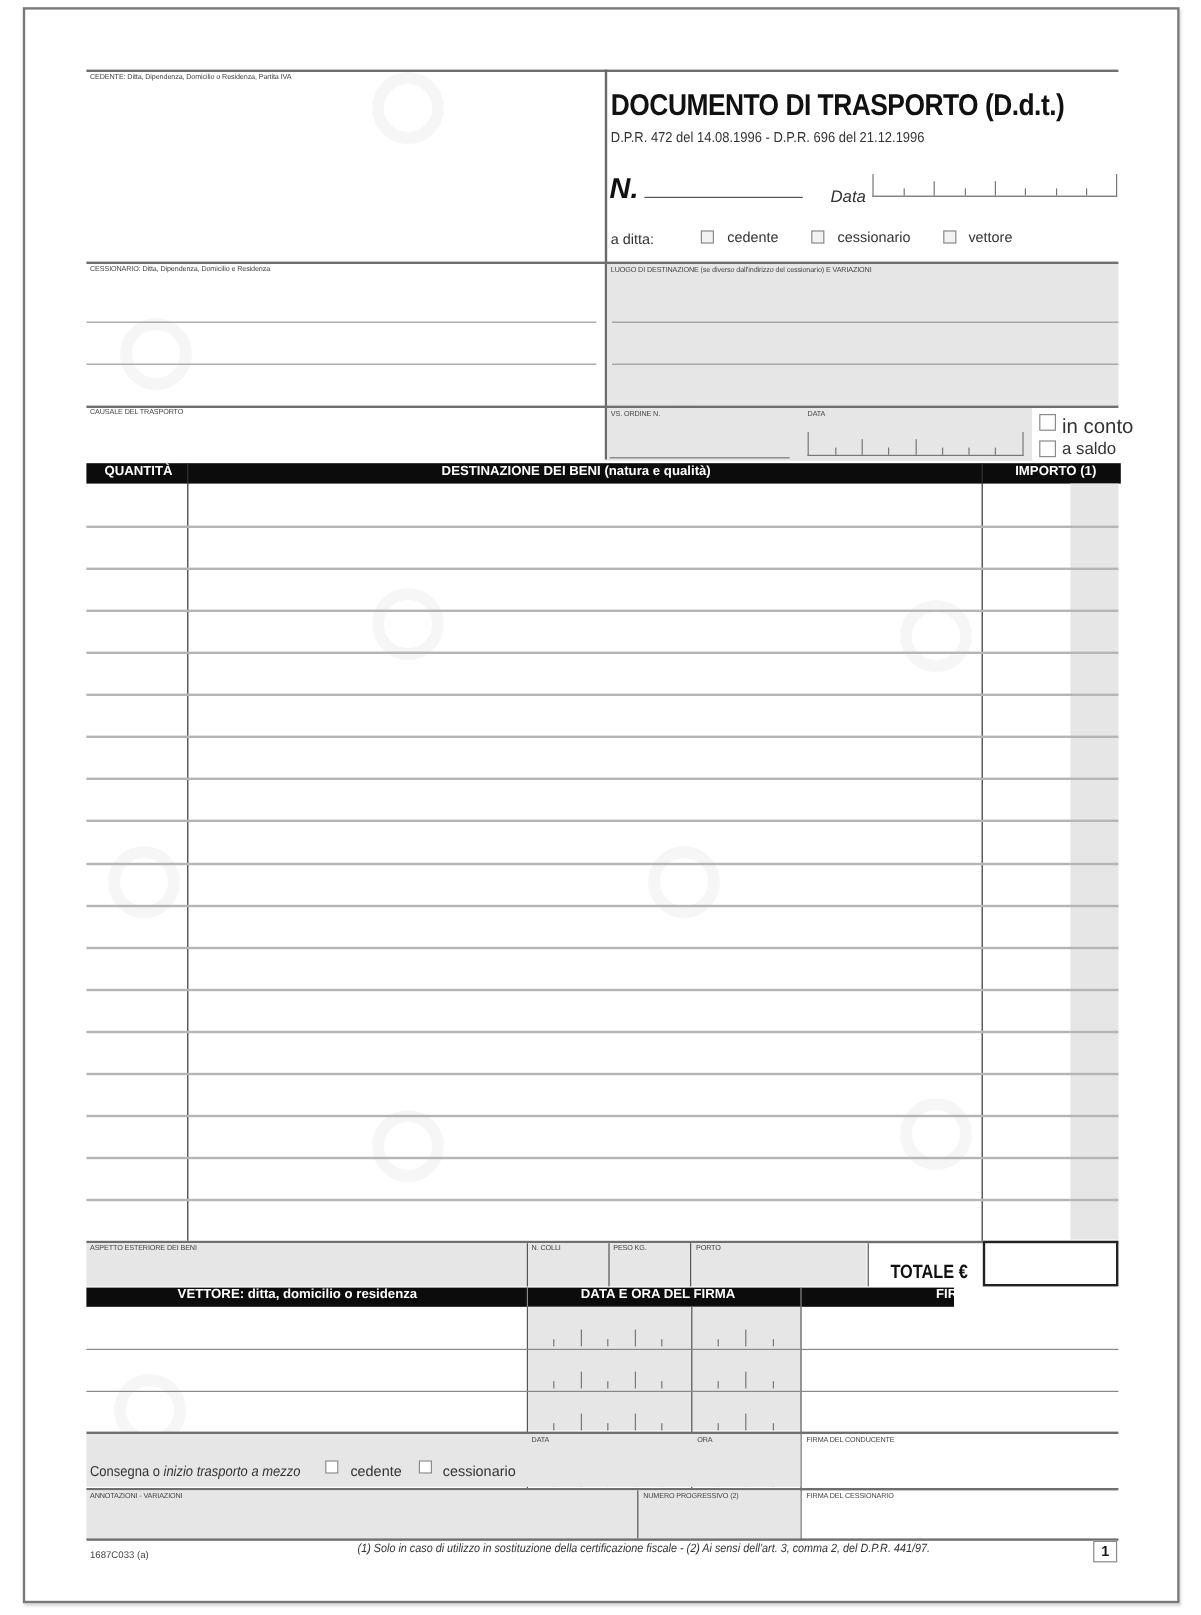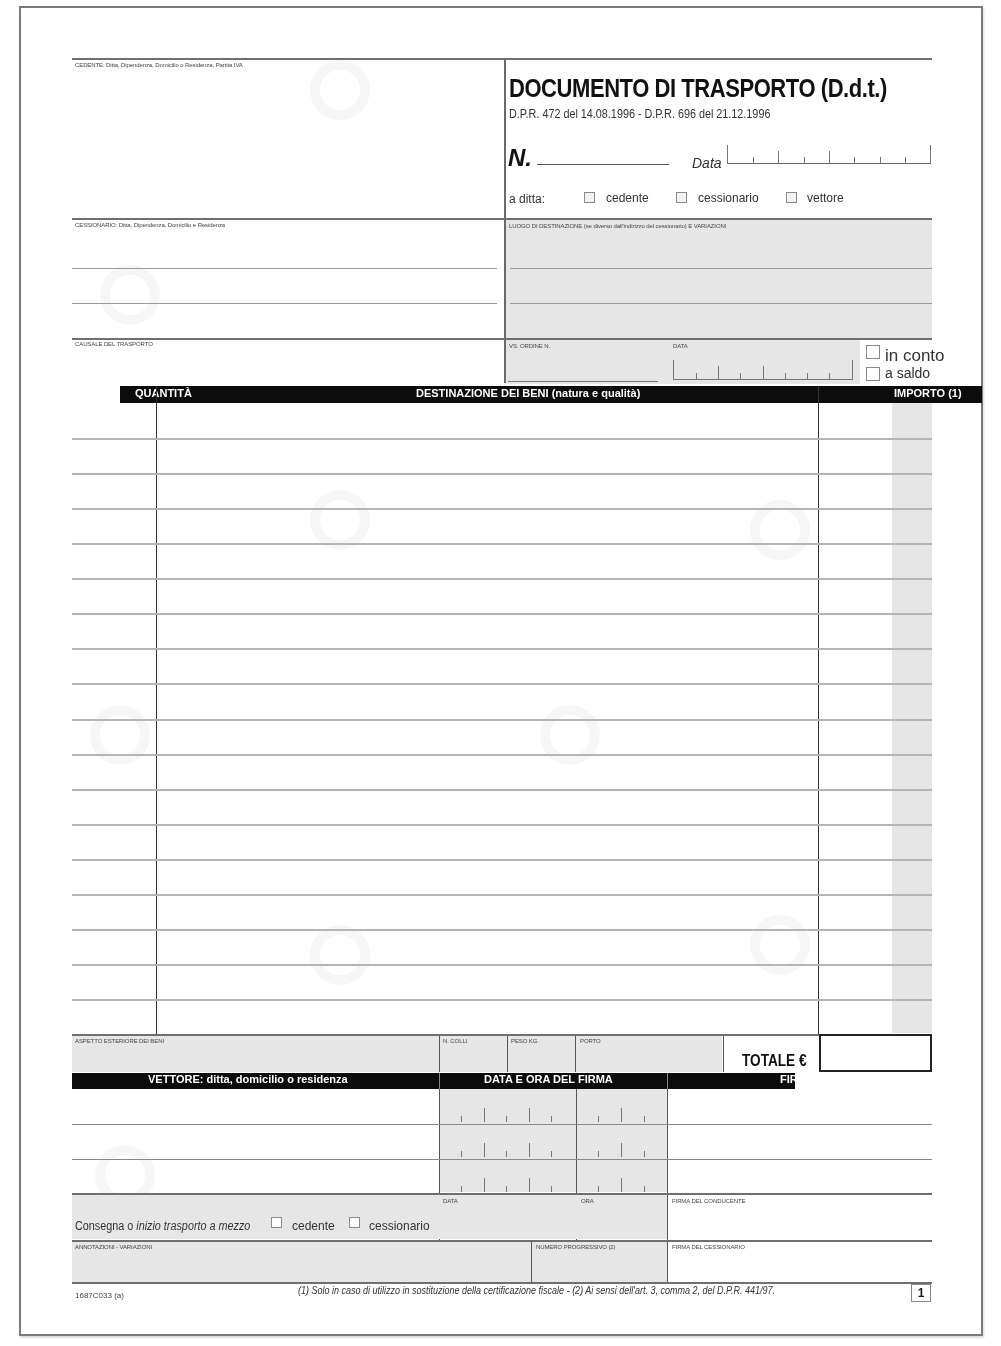--- a/index.html
+++ b/index.html
@@ -105,21 +105,21 @@
   <div class="tick" style="left:89px;top:6px;height:13px;"></div>
   <div class="tick" style="left:111px;top:13px;height:6px;"></div>
   <div class="tick" style="left:133px;top:13px;height:6px;"></div>
   <div class="tick" style="left:155px;top:13px;height:6px;"></div>
 </div>
 <div class="cb white" style="left:866px;top:345px;width:14px;height:14px;"></div>
 <div class="opt" style="left:885px;top:346px;font-size:17px;">in conto</div>
 <div class="cb white" style="left:866px;top:367px;width:14px;height:14px;"></div>
 <div class="opt" style="left:885px;top:353px;font-size:14px;margin-top:12px;">a saldo</div>
 
-<div class="bar" style="left:72px;top:386px;width:862px;height:17px;margin-left:48px;">
+<div class="bar" style="left:72px;top:386px;width:862px;height:17px;">
   <span style="left:15px;">QUANTITÀ</span>
   <span style="left:296px;">DESTINAZIONE DEI BENI (natura e qualità)</span>
   <span style="left:774px;">IMPORTO (1)</span>
 </div>
 <div class="vline" style="left:156px;top:386px;height:648px;border-left:1px solid #333;"></div>
 <div class="vline" style="left:818px;top:386px;height:648px;border-left:1px solid #333;"></div>
 <div class="gray" style="left:892px;top:403px;width:40px;height:630px;"></div>
 
 <div id="rows">
     <div class="abs" style="left: 72px; top: 403px; width: 860px; height: 35.0556px;">

